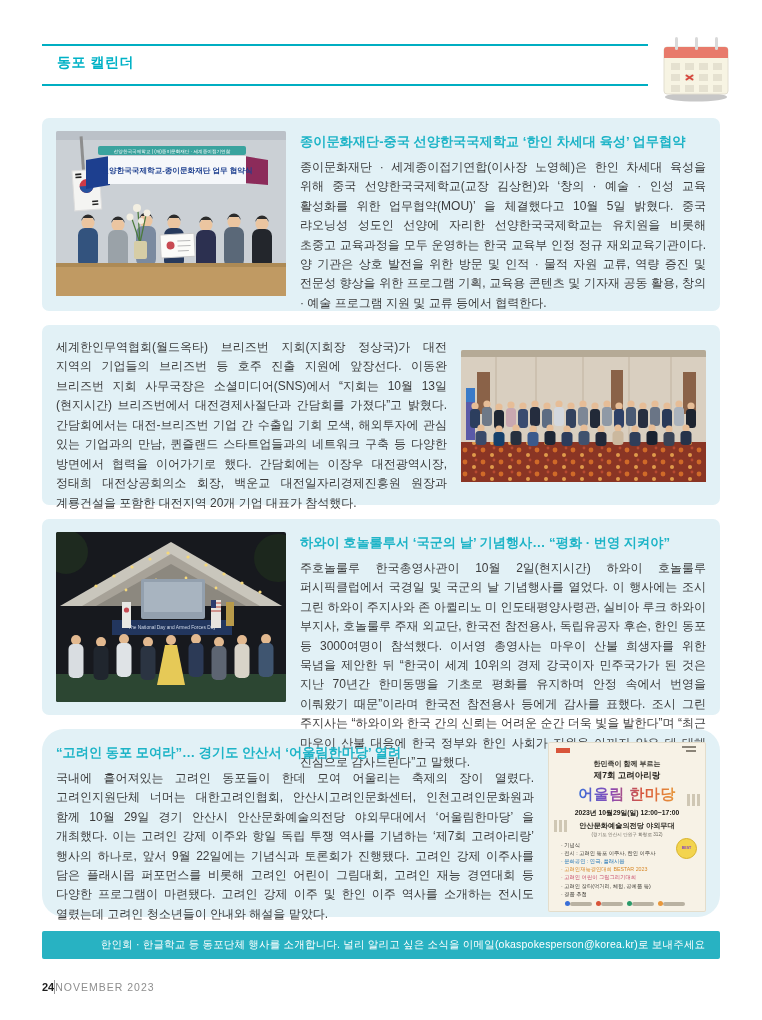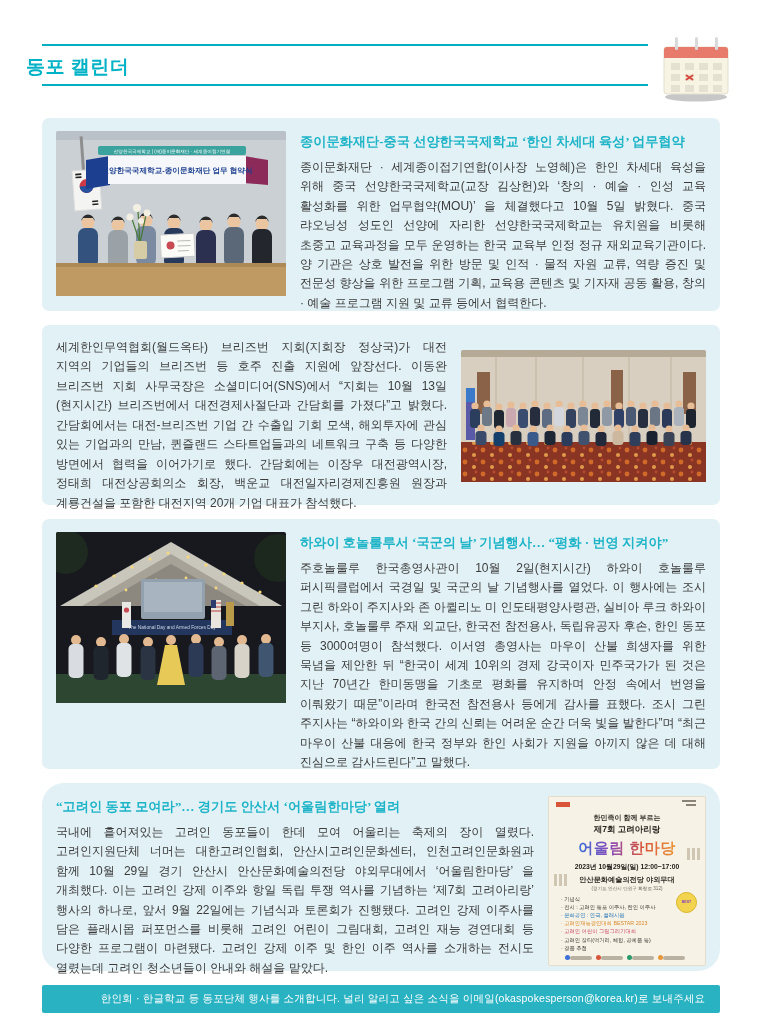--- a/index.html
+++ b/index.html
@@ -2,36 +2,36 @@
 <html><head>
 <meta charset="utf-8">
 <style>
   html,body{margin:0;padding:0;background:#fff;}
   .page{position:relative;width:762px;height:1020px;background:#ffffff;overflow:hidden;
         font-family:"Liberation Sans","DejaVu Sans",sans-serif;}
   
   .rule{position:absolute;left:42px;width:606px;height:2px;background:#00aec2;}
   .rule-top{top:44px;}
   .rule-bottom{top:84px;}
-  .section-label{position:absolute;left:26px;top:54px;font-size:19px;font-weight:bold;color:#00b2c6;letter-spacing:.5px;}
+  .section-label{position:absolute;left:57px;top:54px;font-size:14px;font-weight:bold;color:#00b2c6;letter-spacing:.5px;}
   .cal-icon{position:absolute;left:655px;top:34px;}
   
   .content{position:absolute;left:42px;top:118px;width:678px;}
   .card{box-sizing:border-box;background:#e2f1f6;border-radius:7px;display:flex;gap:14px;
         padding:13px 14px;margin-bottom:14px;}
   .card .txt{flex:1 1 auto;min-width:0;}
-  .art-title{color:#1db4c7;font-size:13.2px;font-weight:bold;line-height:1.35;margin:2px 0 7px 0;font-family:Liberation Serif, serif;}
+  .art-title{color:#1db4c7;font-size:13.2px;font-weight:bold;line-height:1.35;margin:2px 0 7px 0;}
   .art-body{font-size:12px;color:#3b3b3b;line-height:1.62;text-align:justify;word-break:keep-all;}
   .photo{flex:0 0 auto;border-radius:2px;overflow:hidden;display:block;}
   .photo svg{display:block;}
   
   .card1{height:193px;}
   .card2{height:180px;}
   .card2 .photo{margin-top:12px;}
-  .card3{height:250px;}
+  .card3{height:196px;}
   .card4{height:188px;border-radius:22px;}
   
   .poster{flex:0 0 auto;width:158px;height:170px;background:#f7f2e6;border-radius:2px;
           box-shadow:0 0 0 1px #e4ddcb inset;position:relative;overflow:hidden;
           display:flex;flex-direction:column;align-items:center;padding-top:17px;box-sizing:border-box;}
   .poster .p-line1{font-size:7px;font-weight:bold;color:#33302a;}
   .poster .p-line2{font-size:8.5px;font-weight:bold;color:#25221d;margin-top:1px;}
   .poster .p-title{font-size:15px;font-weight:900;margin-top:3px;letter-spacing:.5px;
         background:linear-gradient(90deg,#3a6fd8,#8a4ab8,#d8553a,#e8973a);
         -webkit-background-clip:text;background-clip:text;color:transparent;text-decoration:underline;}

